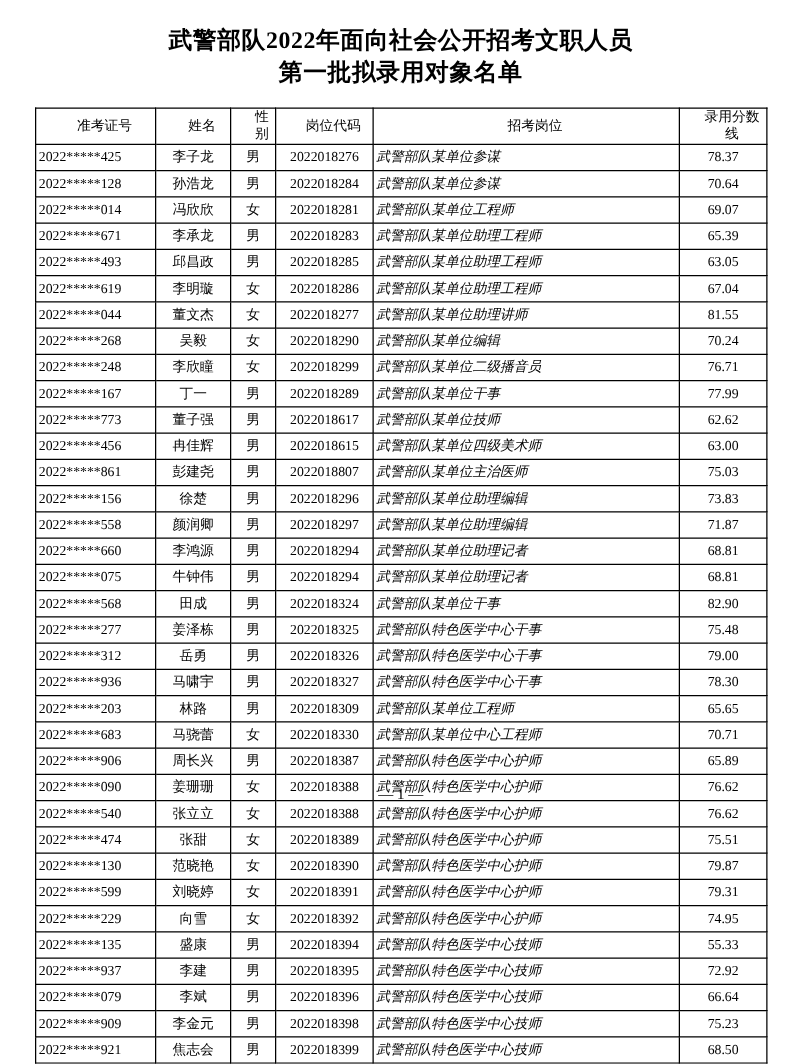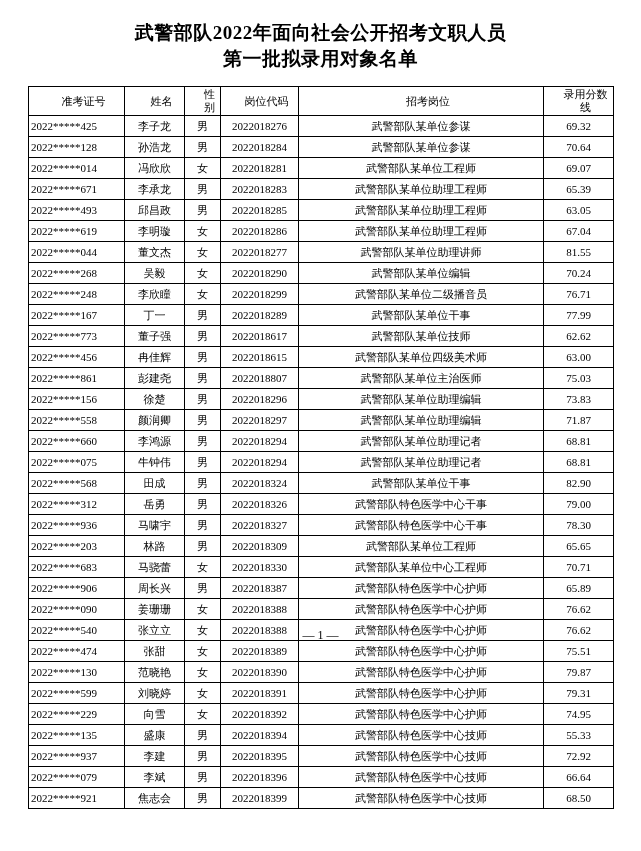--- a/index.html
+++ b/index.html
@@ -59,21 +59,21 @@
   col.c1 { width: 60px; }
   col.c2 { width: 36px; }
   col.c3 { width: 78px; }
   col.c4 { width: 245px; }
   col.c5 { width: 70px; }
 
   td.col-id    { text-align: left; letter-spacing: 0px; }
   td.col-name  { text-align: center; margin-left: 32px; }
   td.col-sex   { text-align: center; }
   td.col-code  { text-align: center; }
-  td.col-post  { text-align: center; padding-left: 5px; }
+  td.col-post  { text-align: left; padding-left: 5px; font-style: italic; }
   td.col-score { text-align: center; }
 
   .page-number {
     position: absolute;
     bottom: 12px;
     left: 0;
     width: 641px;
     text-align: center;
     font-size: 12px;
     font-family: "Liberation Serif", "DejaVu Serif", serif;
@@ -108,21 +108,21 @@
         <th>录用分数线</th>
       </tr>
     </thead>
     <tbody id="roster-body">
         <tr>
           <td class="col-id">2022*****425</td>
           <td class="col-name">李子龙</td>
           <td class="col-sex">男</td>
           <td class="col-code">2022018276</td>
           <td class="col-post">武警部队某单位参谋</td>
-          <td class="col-score">69.32</td>
+          <td class="col-score">78.37</td>
         </tr>
         <tr>
           <td class="col-id">2022*****128</td>
           <td class="col-name">孙浩龙</td>
           <td class="col-sex">男</td>
           <td class="col-code">2022018284</td>
           <td class="col-post">武警部队某单位参谋</td>
           <td class="col-score">70.64</td>
         </tr>
         <tr>
@@ -247,20 +247,28 @@
         </tr>
         <tr>
           <td class="col-id">2022*****568</td>
           <td class="col-name">田成</td>
           <td class="col-sex">男</td>
           <td class="col-code">2022018324</td>
           <td class="col-post">武警部队某单位干事</td>
           <td class="col-score">82.90</td>
         </tr>
         <tr>
+          <td class="col-id">2022*****277</td>
+          <td class="col-name">姜泽栋</td>
+          <td class="col-sex">男</td>
+          <td class="col-code">2022018325</td>
+          <td class="col-post">武警部队特色医学中心干事</td>
+          <td class="col-score">75.48</td>
+        </tr>
+        <tr>
           <td class="col-id">2022*****312</td>
           <td class="col-name">岳勇</td>
           <td class="col-sex">男</td>
           <td class="col-code">2022018326</td>
           <td class="col-post">武警部队特色医学中心干事</td>
           <td class="col-score">79.00</td>
         </tr>
         <tr>
           <td class="col-id">2022*****936</td>
           <td class="col-name">马啸宇</td>
@@ -359,20 +367,28 @@
         </tr>
         <tr>
           <td class="col-id">2022*****079</td>
           <td class="col-name">李斌</td>
           <td class="col-sex">男</td>
           <td class="col-code">2022018396</td>
           <td class="col-post">武警部队特色医学中心技师</td>
           <td class="col-score">66.64</td>
         </tr>
         <tr>
+          <td class="col-id">2022*****909</td>
+          <td class="col-name">李金元</td>
+          <td class="col-sex">男</td>
+          <td class="col-code">2022018398</td>
+          <td class="col-post">武警部队特色医学中心技师</td>
+          <td class="col-score">75.23</td>
+        </tr>
+        <tr>
           <td class="col-id">2022*****921</td>
           <td class="col-name">焦志会</td>
           <td class="col-sex">男</td>
           <td class="col-code">2022018399</td>
           <td class="col-post">武警部队特色医学中心技师</td>
           <td class="col-score">68.50</td>
         </tr>
       </tbody>
   </table>
 

